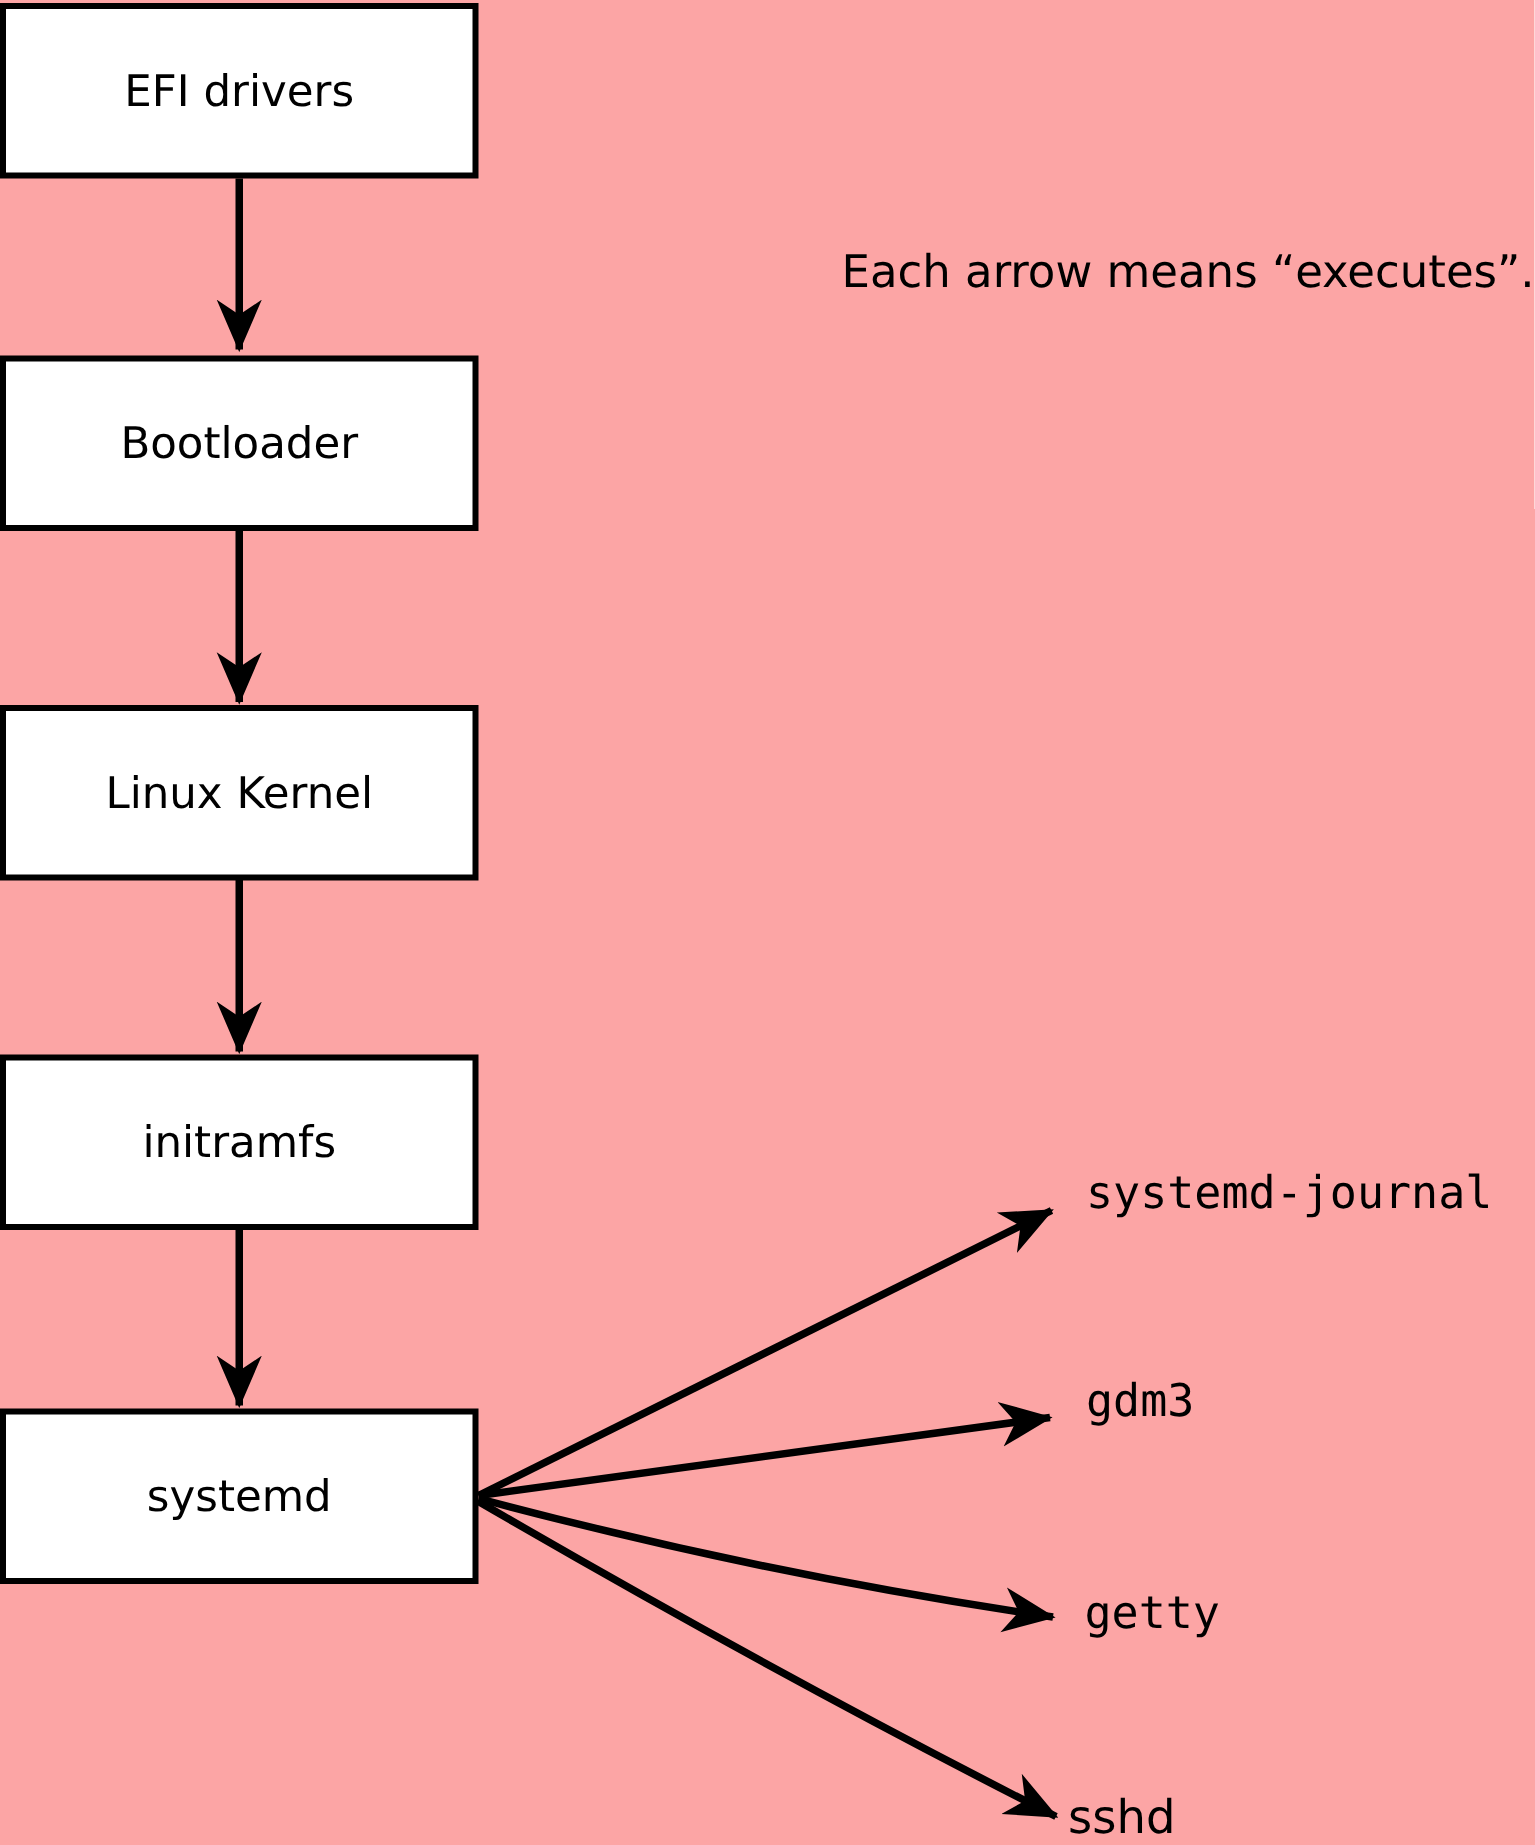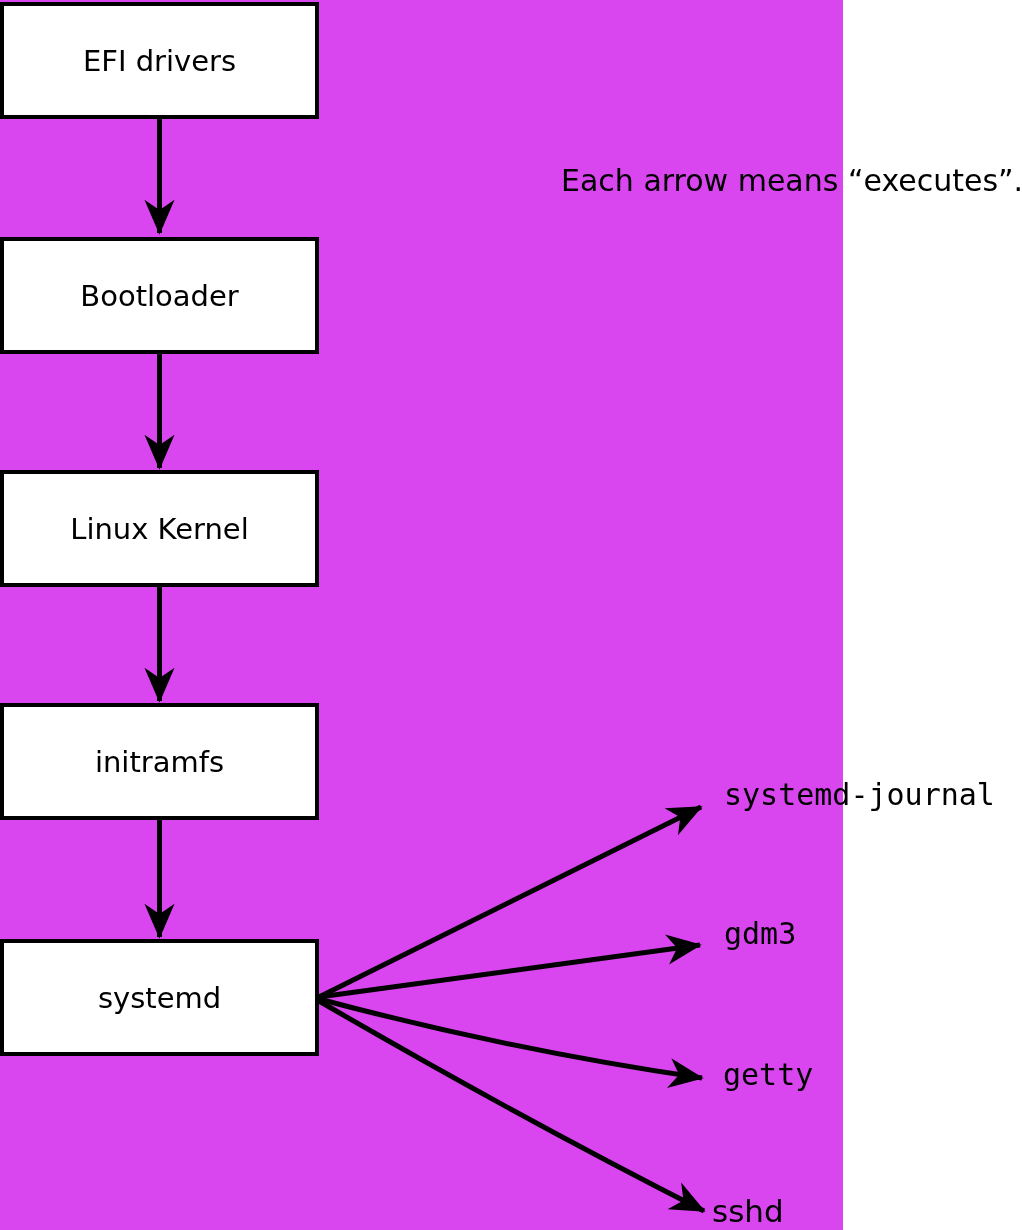--- a/index.html
+++ b/index.html
@@ -5,23 +5,23 @@
   html, body {
     margin: 0;
     padding: 0;
     background: #ffffff;
     width: 1023px;
     height: 1230px;
     overflow: hidden;
   }
   .stage {
     position: relative;
-    width: 843px;
+    width: 1023px;
     height: 1230px;
-    background: #d946ef;
+    background: #fca5a5;
   }
   svg { display: block; }
   .box-rect {
     fill: #ffffff;
     stroke: #000000;
     stroke-width: 4;
   }
   .box-label {
     font-family: "DejaVu Sans", "Liberation Sans", sans-serif;
     font-size: 29px;

